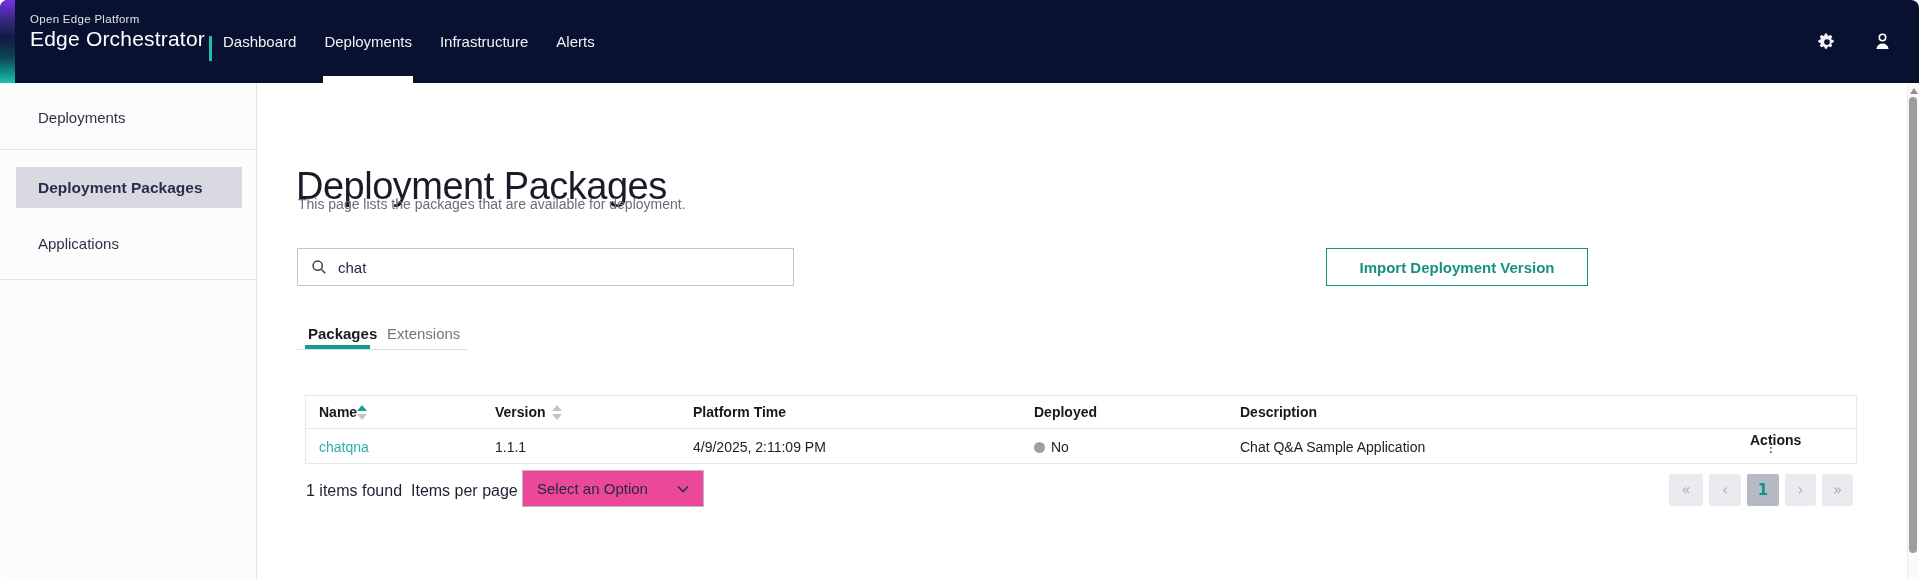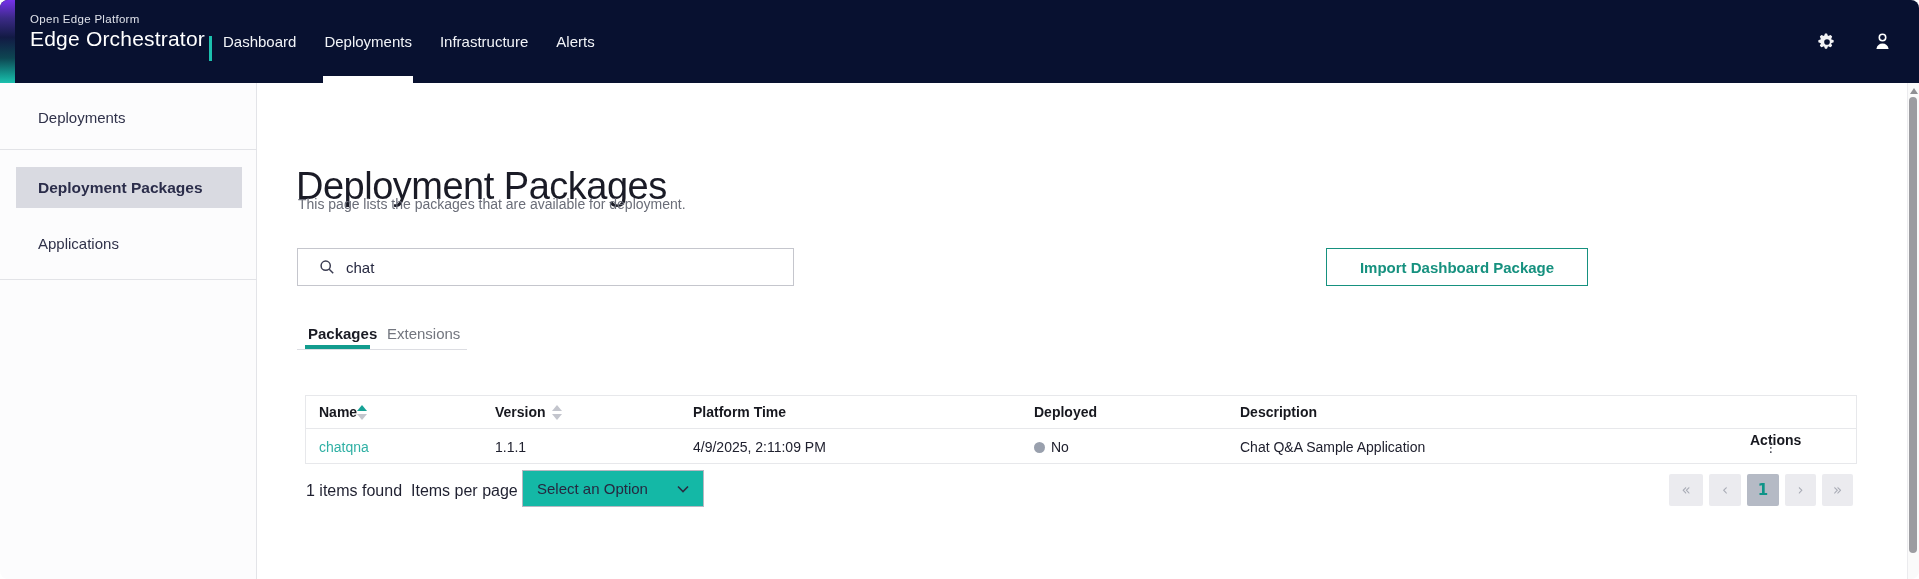--- a/index.html
+++ b/index.html
@@ -32,21 +32,21 @@
   .side-div{position:absolute;left:0;width:257px;height:0;border-top:1px solid #e2e3e7;}
   .side-div.d1{top:66px;} .side-div.d2{top:196px;}
 
   
   .page-title{position:absolute;left:296px;top:140px;font-size:38px;font-weight:400;
      color:#1a1b26;letter-spacing:-.5px;}
   .page-sub{position:absolute;left:298px;top:196px;font-size:14px;color:#6a6d78;}
 
   
   .search-box{position:absolute;left:297px;top:248px;width:497px;height:38px;background:#fff;
-     border:1px solid #c5c6cd;display:flex;align-items:center;padding-left:8px;}
+     border:1px solid #c5c6cd;display:flex;align-items:center;}
   .search-box svg{margin-left:13px;flex:0 0 auto;}
   .search-input{border:none;outline:none;background:transparent;margin-left:9px;width:430px;
      font-size:15px;color:#262840;font-family:"Liberation Sans",sans-serif;}
   .btn{position:absolute;top:248px;height:38px;display:flex;align-items:center;justify-content:center;
      font-size:15px;font-weight:700;cursor:pointer;}
   .btn-outline{left:1326px;width:262px;background:#ffffff;border:1.5px solid #16917f;color:#16917f;}
   .btn-solid{left:1601px;width:264px;background:#16917f;border:1.5px solid #16917f;color:#ffffff;}
 
   
   .tab{position:absolute;top:325px;font-size:15px;cursor:pointer;}
@@ -69,21 +69,21 @@
   .tri.dn{top:9px;border-top:6px solid #c3c5cd;}
   .tri.up.on{border-bottom-color:#16a296;}
   .status-dot{display:inline-block;width:11px;height:11px;border-radius:50%;background:#99a0ad;
      vertical-align:middle;margin-right:6px;margin-top:-2px;}
   .dots{position:absolute;left:1458px;top:34px;height:34px;line-height:34px;font-size:14px;color:#4b4d58;
      cursor:pointer;font-family:"DejaVu Sans","Liberation Sans",sans-serif;}
 
   
   .foot-text{position:absolute;top:482px;font-size:16px;color:#1f2030;}
   .ft1{left:306px;} .ft2{left:411px;}
-  .select{position:absolute;left:522px;top:470px;width:182px;height:37px;background:#14b8a6;
+  .select{position:absolute;left:522px;top:470px;width:182px;height:37px;background:#ec4899;
      border:1px solid #b6b8c2;display:flex;align-items:center;cursor:pointer;}
   .select .sel-label{margin-left:14px;font-size:15px;color:#262840;}
   .select svg{position:absolute;right:13px;top:12px;}
   .pager{position:absolute;left:1669px;top:474px;display:flex;gap:6px;}
   .pbtn{height:32px;display:flex;align-items:center;justify-content:center;background:#ebebef;
      color:#a9acb6;font-size:15px;cursor:pointer;border-radius:2px;
      font-family:"DejaVu Sans","Liberation Sans",sans-serif;}
   .pbtn.w34{width:34px;} .pbtn.w32{width:32px;} .pbtn.w31{width:31px;}
   .pbtn.current{background:#b5bac5;color:#0e9488;font-weight:700;}
 
@@ -137,21 +137,21 @@
   <div class="page-sub">This page lists the packages that are available for deployment.</div>
 
   <div class="search-box">
     <svg width="16" height="16" viewBox="0 0 16 16" fill="none" stroke="#3b3d52" stroke-width="1.5">
       <circle cx="6.7" cy="6.7" r="4.6"></circle>
       <line x1="10.2" y1="10.2" x2="14.2" y2="14.2"></line>
     </svg>
     <input class="search-input" type="text" value="chat" style="">
   </div>
 
-  <button class="btn btn-outline">Import Dashboard Package</button>
+  <button class="btn btn-outline">Import Deployment Version</button>
 
   <div class="tab t1">Packages</div>
   <div class="tab t2">Extensions</div>
   <div class="tab-underline"></div>
   <div class="tab-baseline"></div>
 
   <div class="tbl">
     <div class="tbl-headrow">
       <span class="th c1">Name</span>
       <span class="sorter s-name">

